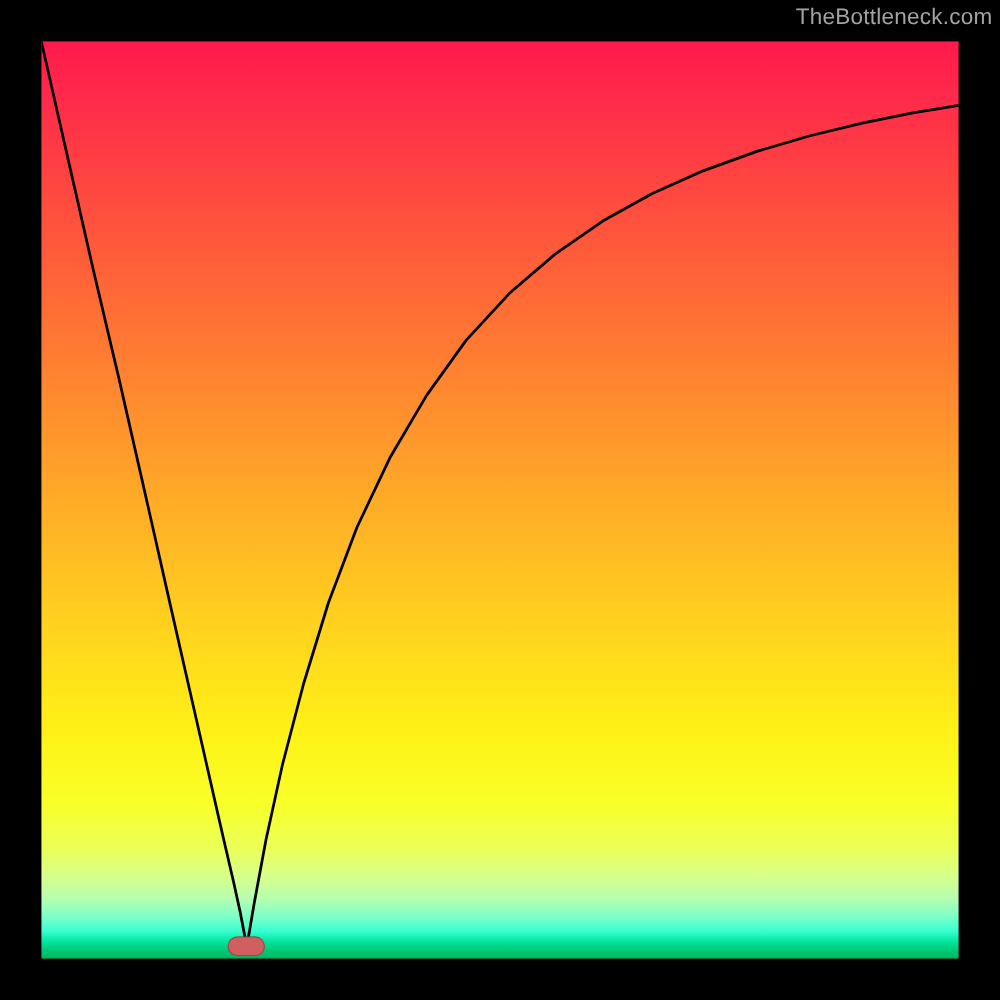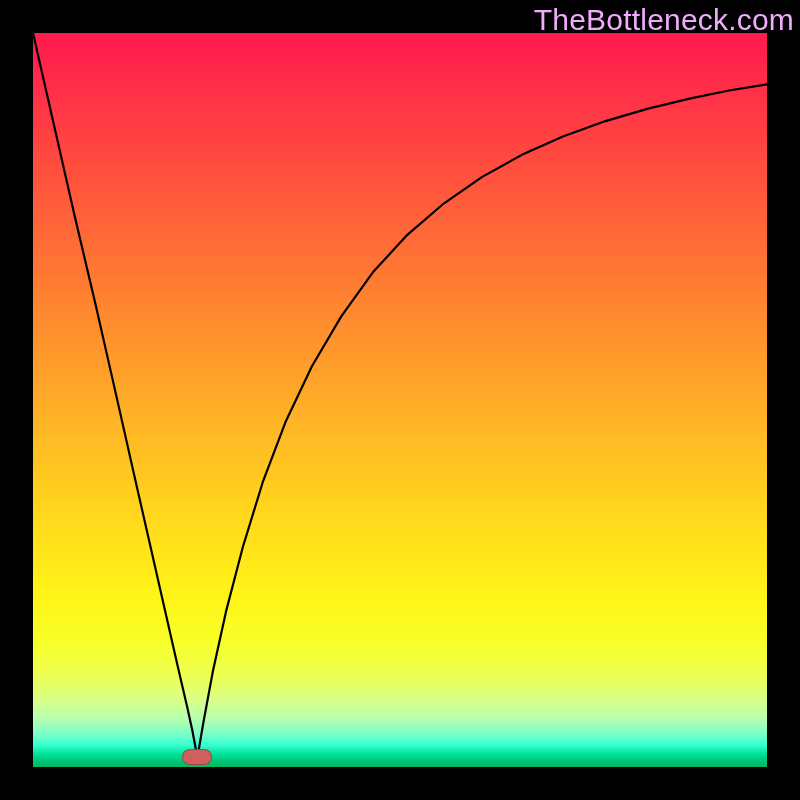--- a/index.html
+++ b/index.html
@@ -56,22 +56,22 @@
     position: absolute;
     background: #d06060;
     border: 1px solid rgba(0,0,0,0.25);
     border-radius: 999px;
     transform: translate(-50%, -50%);
   }
   .watermark {
     position: absolute;
     right: 6px;
     top: 3px;
-    color: #f0abfc;
-    font-size: 30px;
+    color: #a3a3a3;
+    font-size: 18px;
     letter-spacing: 0.2px;
     font-weight: 400;
     user-select: none;
   }
 </style>
 </head>
 <body>
 
 <div class="stage">
 

